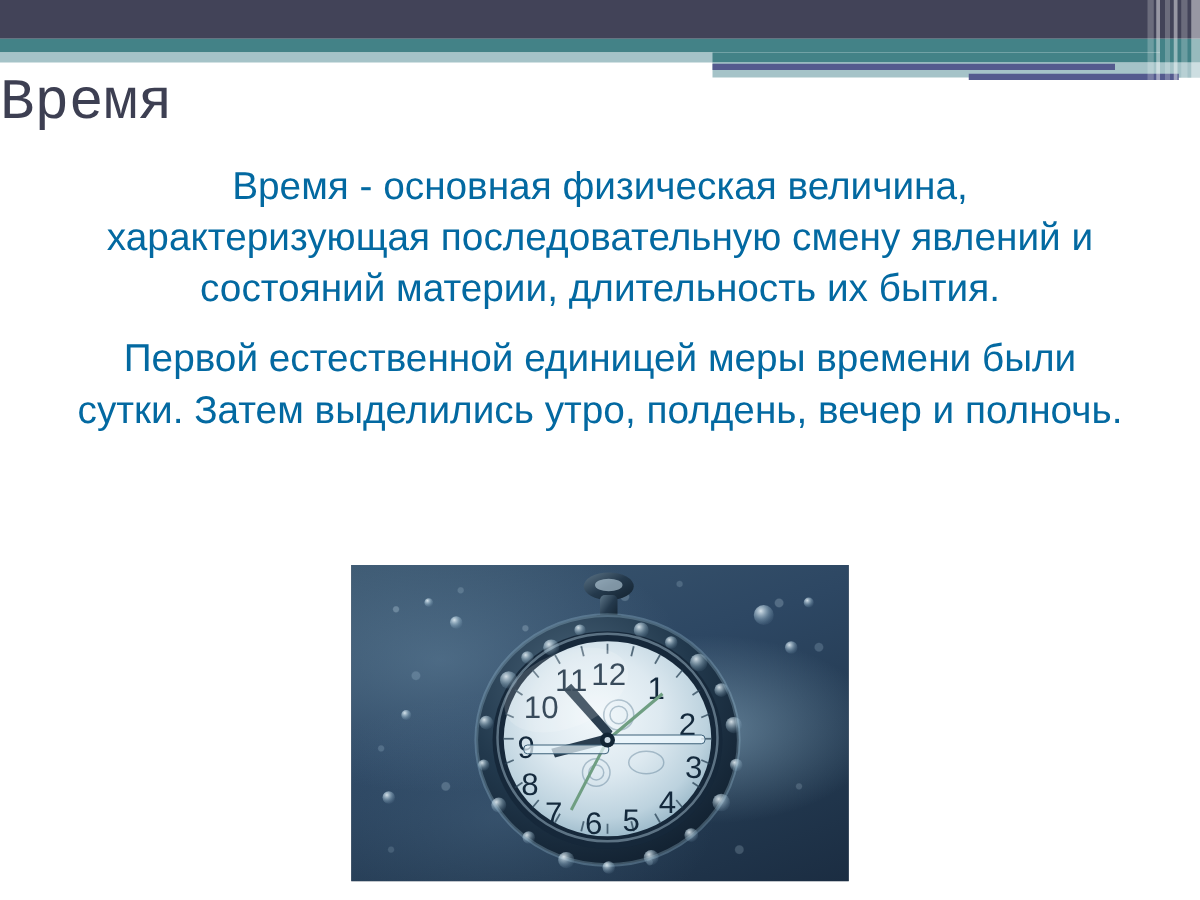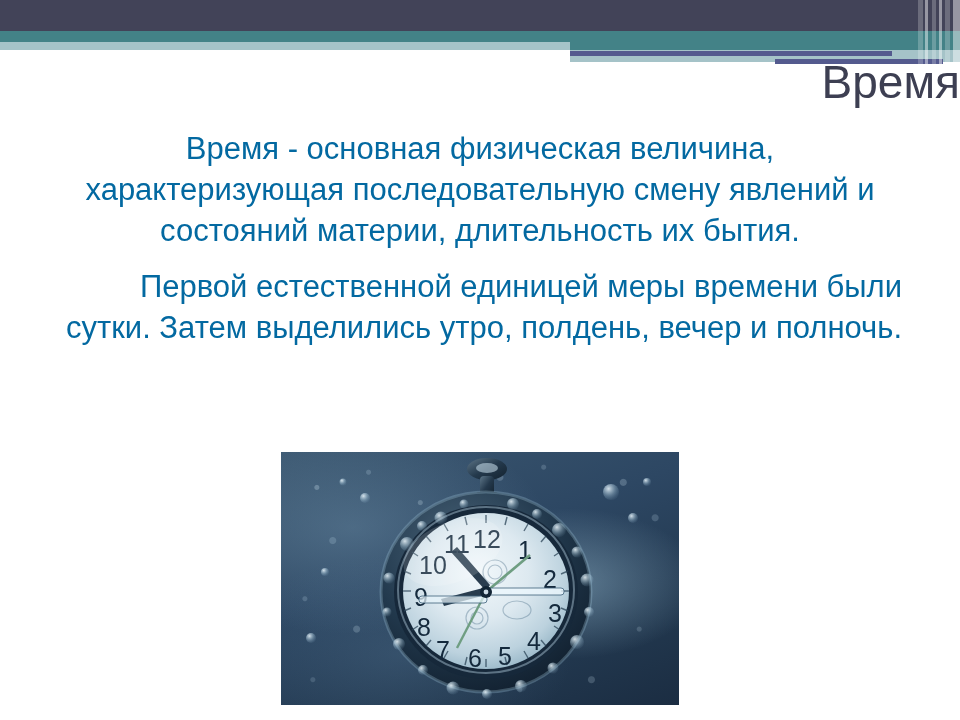--- a/index.html
+++ b/index.html
@@ -104,22 +104,22 @@
     height: 70px;
     background: rgba(255,255,255,0.22);
   }
 
   
   .title {
     position: absolute;
     left: 0;
     top: 58px;
     width: 960px;
-    text-align: right;
-    font-family: Liberation Sans, sans-serif;
+    text-align: left;
+    font-family: Liberation Mono, monospace;
     font-size: 46px;
     font-weight: 400;
     color: #3d3f52;
     letter-spacing: 0px;
     line-height: 1.05;
   }
 
   
   .body-block {
     position: absolute;
@@ -131,21 +131,20 @@
   .para {
     margin: 0 0 14px 0;
     font-family: "Liberation Sans", sans-serif;
     font-size: 31px;
     line-height: 1.33;
     color: #0369a1;
     text-align: center;
   }
   .para.second {
     margin-bottom: 0;
-    text-align: right;
   }
 
   
   .photo {
     position: absolute;
     left: 281px;
     top: 452px;
     width: 398px;
     height: 253px;
     overflow: hidden;

